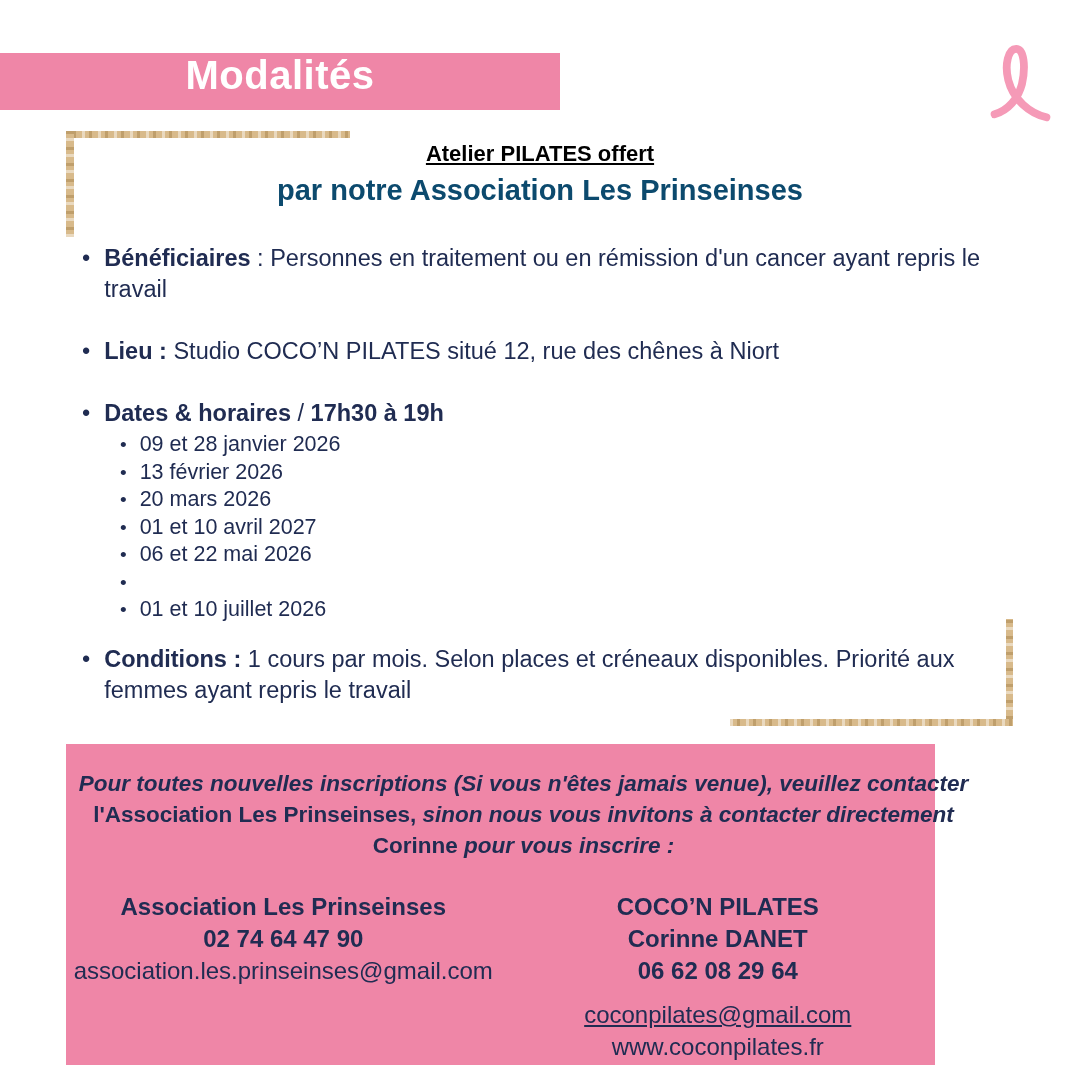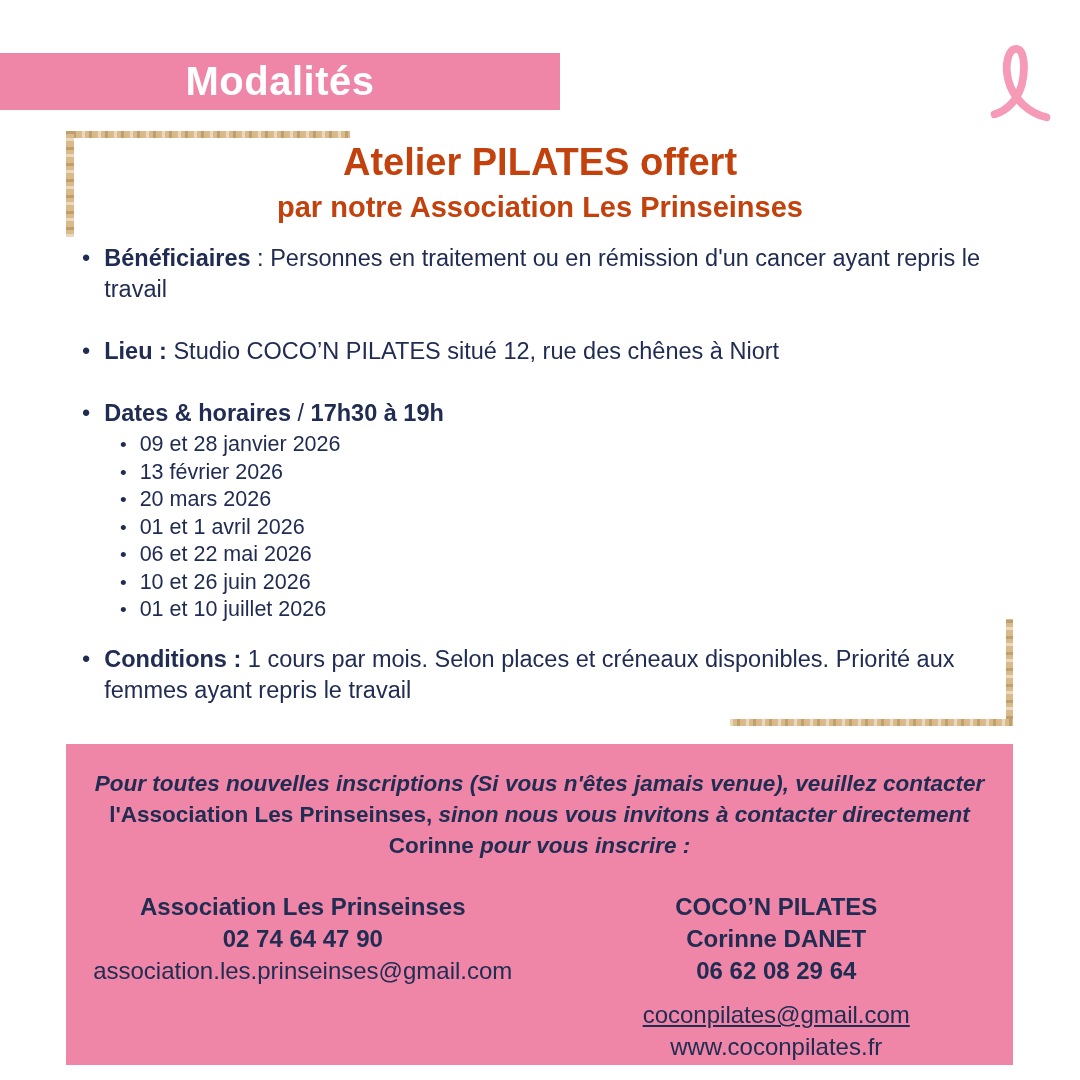--- a/index.html
+++ b/index.html
@@ -4,21 +4,21 @@
 <style>
   html,body { margin:0; padding:0; background:#ffffff; }
   .canvas {
     position:relative; width:1080px; height:1080px; background:#ffffff;
     font-family:"Liberation Sans", sans-serif; color:#202c52; overflow:hidden;
   }
 
   
   .banner {
     position:absolute; left:0; top:53px; width:560px; height:57px;
-    background:#ef86a7; display:flex; align-items:center; justify-content:center;
+    background:#ef86a7; display:flex; align-items:flex-start; justify-content:center;
   }
   .banner-title { color:#ffffff; font-weight:bold; font-size:40px; letter-spacing:0.5px; }
 
   
   .ribbon { position:absolute; left:985px; top:40px; width:72px; height:88px; }
 
   
   .gold {
     position:absolute; background-color:#d8ba8b;
   }
@@ -32,42 +32,42 @@
       rgba(255,255,255,0.45) 0 3px, rgba(0,0,0,0) 3px 7px,
       rgba(146,108,48,0.35) 7px 10px, rgba(0,0,0,0) 10px 16px);
   }
   .gold-tl-h { left:66px; top:131px; width:284px; height:7px; }
   .gold-tl-v { left:66px; top:131px; width:8px;  height:106px; }
   .gold-br-v { left:1006px; top:619px; width:7px; height:107px; }
   .gold-br-h { left:730px;  top:719px; width:283px; height:7px; }
 
   
   .headline { position:absolute; left:0; top:141px; width:1080px; text-align:center; }
-  .headline-pink { color:#c2410c; font-size:38px; font-weight:bold; }
-  .headline-navy { color:#c2410c; font-size:29px; font-weight:bold; margin-top:7px; }
+  .headline-pink { color:#000000; font-size:22px; font-weight:bold;text-decoration:underline; }
+  .headline-navy { color:#0c4a6e; font-size:29px; font-weight:bold; margin-top:7px; }
 
   
   .item {
     position:absolute; left:82px; display:flex; gap:14px;
     font-size:23.5px; line-height:31px; color:#202c52;
   }
   .item .dot { flex:0 0 auto; }
   .item-beneficiaires { top:243px; width:920px; }
   .item-lieu          { top:336px; width:940px; }
   .item-dates         { top:398px; width:940px; }
   .item-conditions    { top:644px; width:960px; }
   b { font-weight:bold; }
 
   .sublist { position:absolute; left:120px; top:431px; }
   .sub { display:flex; gap:13px; font-size:21.5px; line-height:27.5px; color:#202c52; }
   .sub .dot { flex:0 0 auto; font-size:19px; line-height:27.5px; }
 
   
   .footer-box {
-    position:absolute; left:66px; top:744px; width:947px; height:321px;
+    position:absolute; left:66px; top:744px; width:869px; height:321px;
     background:#ef86a7; color:#202c52;
   }
   .note {
     margin:24px auto 0; width:915px; text-align:center;
     font-size:22.5px; line-height:31px; font-weight:bold; font-style:italic;
   }
   .note .up { font-style:normal; }
   .cols { display:flex; margin-top:30px;justify-content:flex-end; }
   .col { flex:1; text-align:center; font-size:24px; line-height:32px; }
   .col .strong { font-weight:bold; }
@@ -119,29 +119,28 @@
     <div class="sub">
         <span class="dot">•</span>
         <span>13 février 2026</span>
       </div>
     <div class="sub">
         <span class="dot">•</span>
         <span>20 mars 2026</span>
       </div>
     <div class="sub">
         <span class="dot">•</span>
-        <span>01 et 1 avril 2026</span>
+        <span>01 et 10 avril 2027</span>
       </div>
     <div class="sub">
         <span class="dot">•</span>
         <span>06 et 22 mai 2026</span>
       </div>
     <div class="sub">
         <span class="dot">•</span>
-        <span>10 et 26 juin 2026</span>
       </div>
     <div class="sub">
         <span class="dot">•</span>
         <span>01 et 10 juillet 2026</span>
       </div>
   </div>
 
   <div class="item item-conditions">
     <span class="dot">•</span>
     <div><b>Conditions :</b><span> 1 cours par mois. Selon places et créneaux disponibles. Priorité aux femmes ayant repris le travail</span></div>

